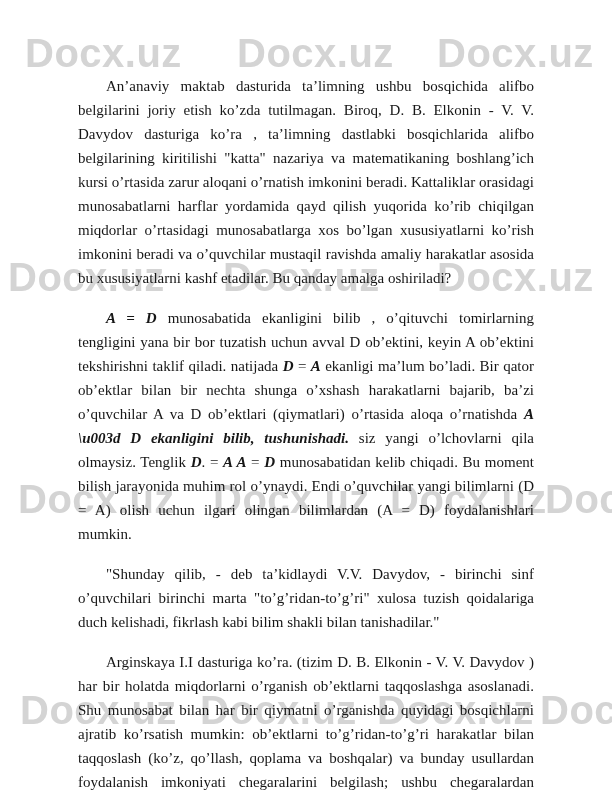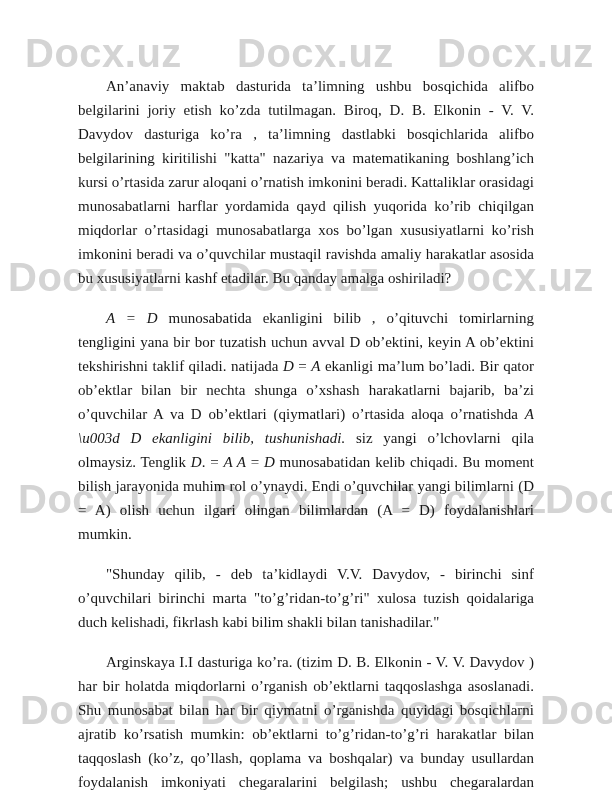--- a/index.html
+++ b/index.html
@@ -40,20 +40,21 @@
     line-height: 24px;
     text-align: justify;
   }
   .para {
     margin: 16px;
     padding: 0;
     text-indent: 28px;
   }
   .italic {
     font-style: italic;
+    font-weight: bold;
   }
 </style>
 </head>
 <body>
 
 <div class="page">
   <div class="watermark-layer">
       <div class="wm" style="left: 25px; top: 33px; color: rgb(212, 212, 212);">Docx.uz</div>
       <div class="wm" style="left: 237px; top: 33px; color: rgb(212, 212, 212);">Docx.uz</div>
       <div class="wm" style="left: 437px; top: 33px; color: rgb(212, 212, 212);">Docx.uz</div>

